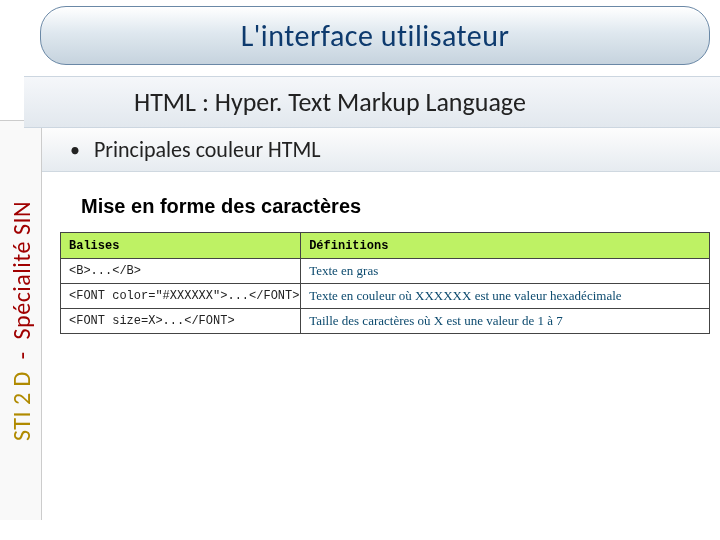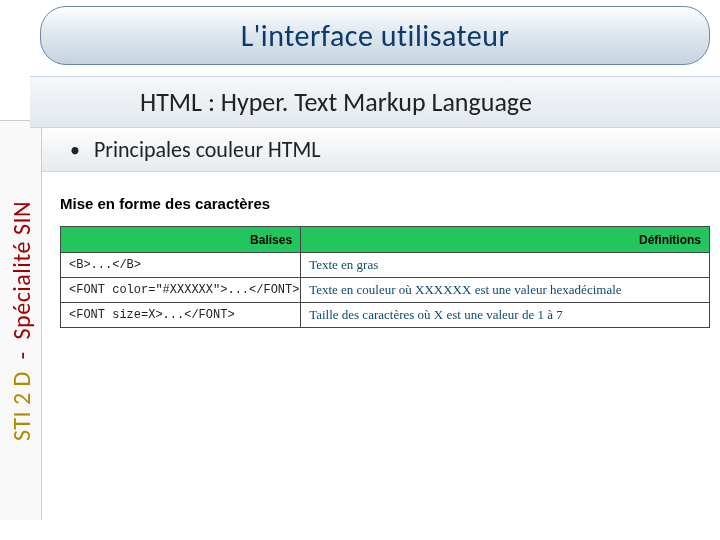--- a/index.html
+++ b/index.html
@@ -49,21 +49,21 @@
     transform-origin: center;
     white-space: nowrap;
     font-size: 24px;
     letter-spacing: 0.5px;
   }
   .sidebar .part1 { color: #b08a00; }
   .sidebar .dash { color: #a00000; margin: 0 6px; }
   .sidebar .part2 { color: #a00000; }
   .subtitle-band {
     position: absolute;
-    left: 30px;
+    left: 24px;
     right: 0;
     top: 76px;
     height: 52px;
     background: linear-gradient(to bottom, #f5f7fa 0%, #e2e8ee 100%);
     border-top: 1px solid #ccd6e0;
     border-bottom: 1px solid #ccd6e0;
     display: flex;
     align-items: center;
     padding-left: 110px;
   }
@@ -91,41 +91,42 @@
     font-size: 20px;
   }
   .content {
     position: absolute;
     left: 60px;
     right: 10px;
     top: 195px;
   }
   .section-heading {
     font-family: Verdana, Arial, sans-serif;
-    font-size: 15px;
+    font-size: 20px;
     font-weight: 700;
     color: #000;
     margin-bottom: 14px;
+    margin-left: 21px;
   }
   table.tags {
     width: 100%;
     border-collapse: collapse;
     table-layout: fixed;
   }
   table.tags th, table.tags td {
     border: 1px solid #444;
     padding: 4px 8px;
     font-size: 12px;
     vertical-align: middle;
   }
   table.tags th {
-    text-align: right;
+    text-align: left;
     font-weight: 700;
-    font-family: Liberation Sans, sans-serif;
-    background: #22c55e;
+    font-family: Liberation Mono, monospace;
+    background: #bef264;
     height: 26px;
   }
   table.tags col.c1 { width: 37%; }
   table.tags col.c2 { width: 63%; }
   table.tags td.code {
     font-family: "Courier New", monospace;
     white-space: nowrap;
     color: #222;
     margin-top: 28px;
   }

